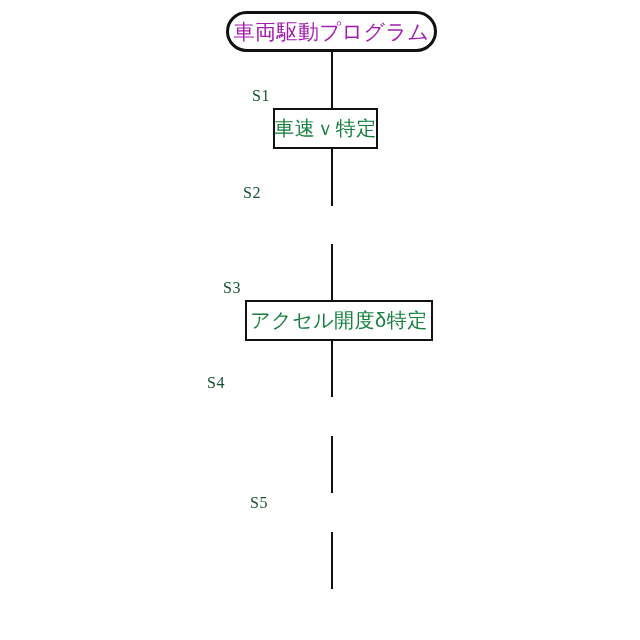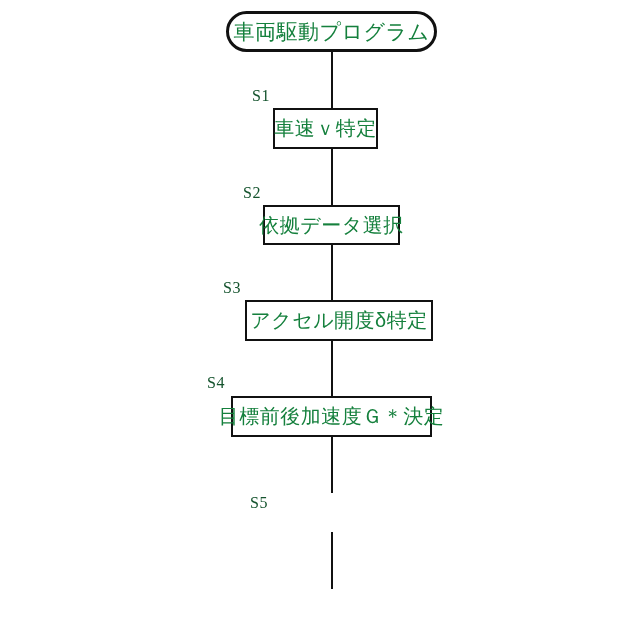--- a/index.html
+++ b/index.html
@@ -26,21 +26,21 @@
   }
   
   .terminator {
     position: absolute;
     box-sizing: border-box;
     border: 3px solid #111111;
     background: #ffffff;
     display: flex;
     align-items: center;
     justify-content: center;
-    color: #15803d;
+    color: #a21caf;
   }
   .terminator-start {
     left: 226px;
     top: 11px;
     width: 211px;
     height: 41px;
     border-radius: 21px;
     font-size: 21px;
     letter-spacing: 0.5px;
   }
@@ -90,37 +90,31 @@
   <div class="connector" style="top:51px; height:58px;"></div>
 
   <div class="step-label" style="left:252px; top:87px;">S1</div>
   <div class="process-box" style="left:273px; top:108px; width:105px; height:41px;">
     <span>車速ｖ特定</span>
   </div>
 
   <div class="connector" style="top:148px; height:58px;"></div>
 
   <div class="step-label" style="left:243px; top:184px;">S2</div>
-  <div class="process-box" style="left:263px; top:205px; width:137px; height:40px;">
-    <span>依拠データ選択</span>
-  </div>
 
   <div class="connector" style="top:244px; height:57px;"></div>
 
   <div class="step-label" style="left:223px; top:279px;">S3</div>
   <div class="process-box" style="left:245px; top:300px; width:188px; height:41px;">
     <span>アクセル開度δ特定</span>
   </div>
 
   <div class="connector" style="top:340px; height:57px;"></div>
 
   <div class="step-label" style="left:207px; top:374px;">S4</div>
-  <div class="process-box" style="left:231px; top:396px; width:201px; height:41px;">
-    <span>目標前後加速度Ｇ＊決定</span>
-  </div>
 
   <div class="connector" style="top:436px; height:57px;"></div>
 
   <div class="step-label" style="left:250px; top:494px;">S5</div>
 
   <div class="connector" style="top:532px; height:57px;"></div>
 
 
 </div>
 

